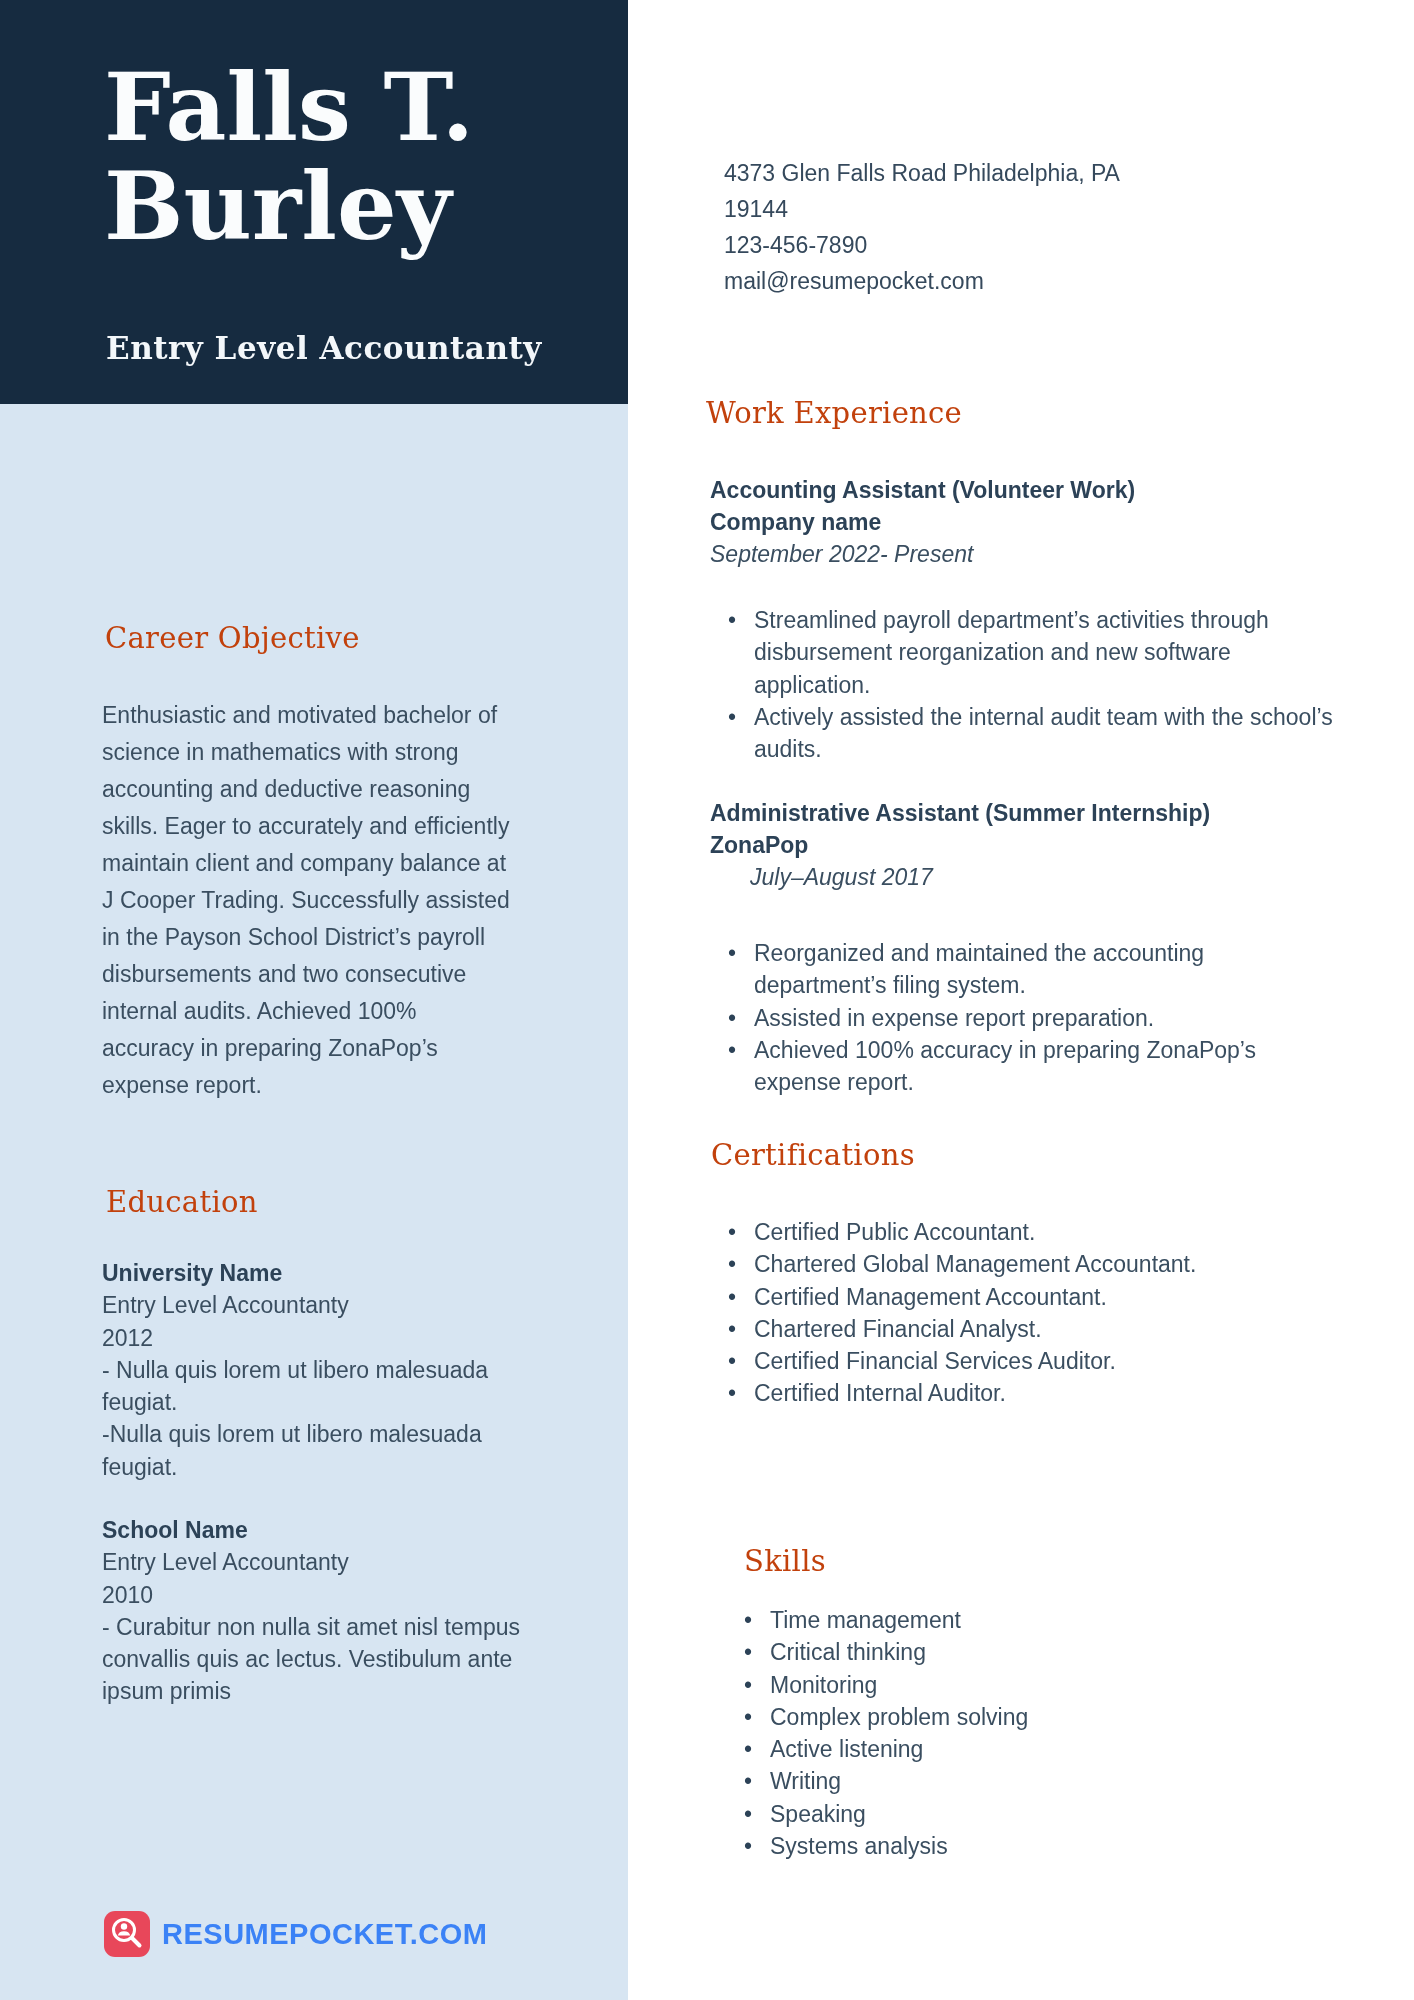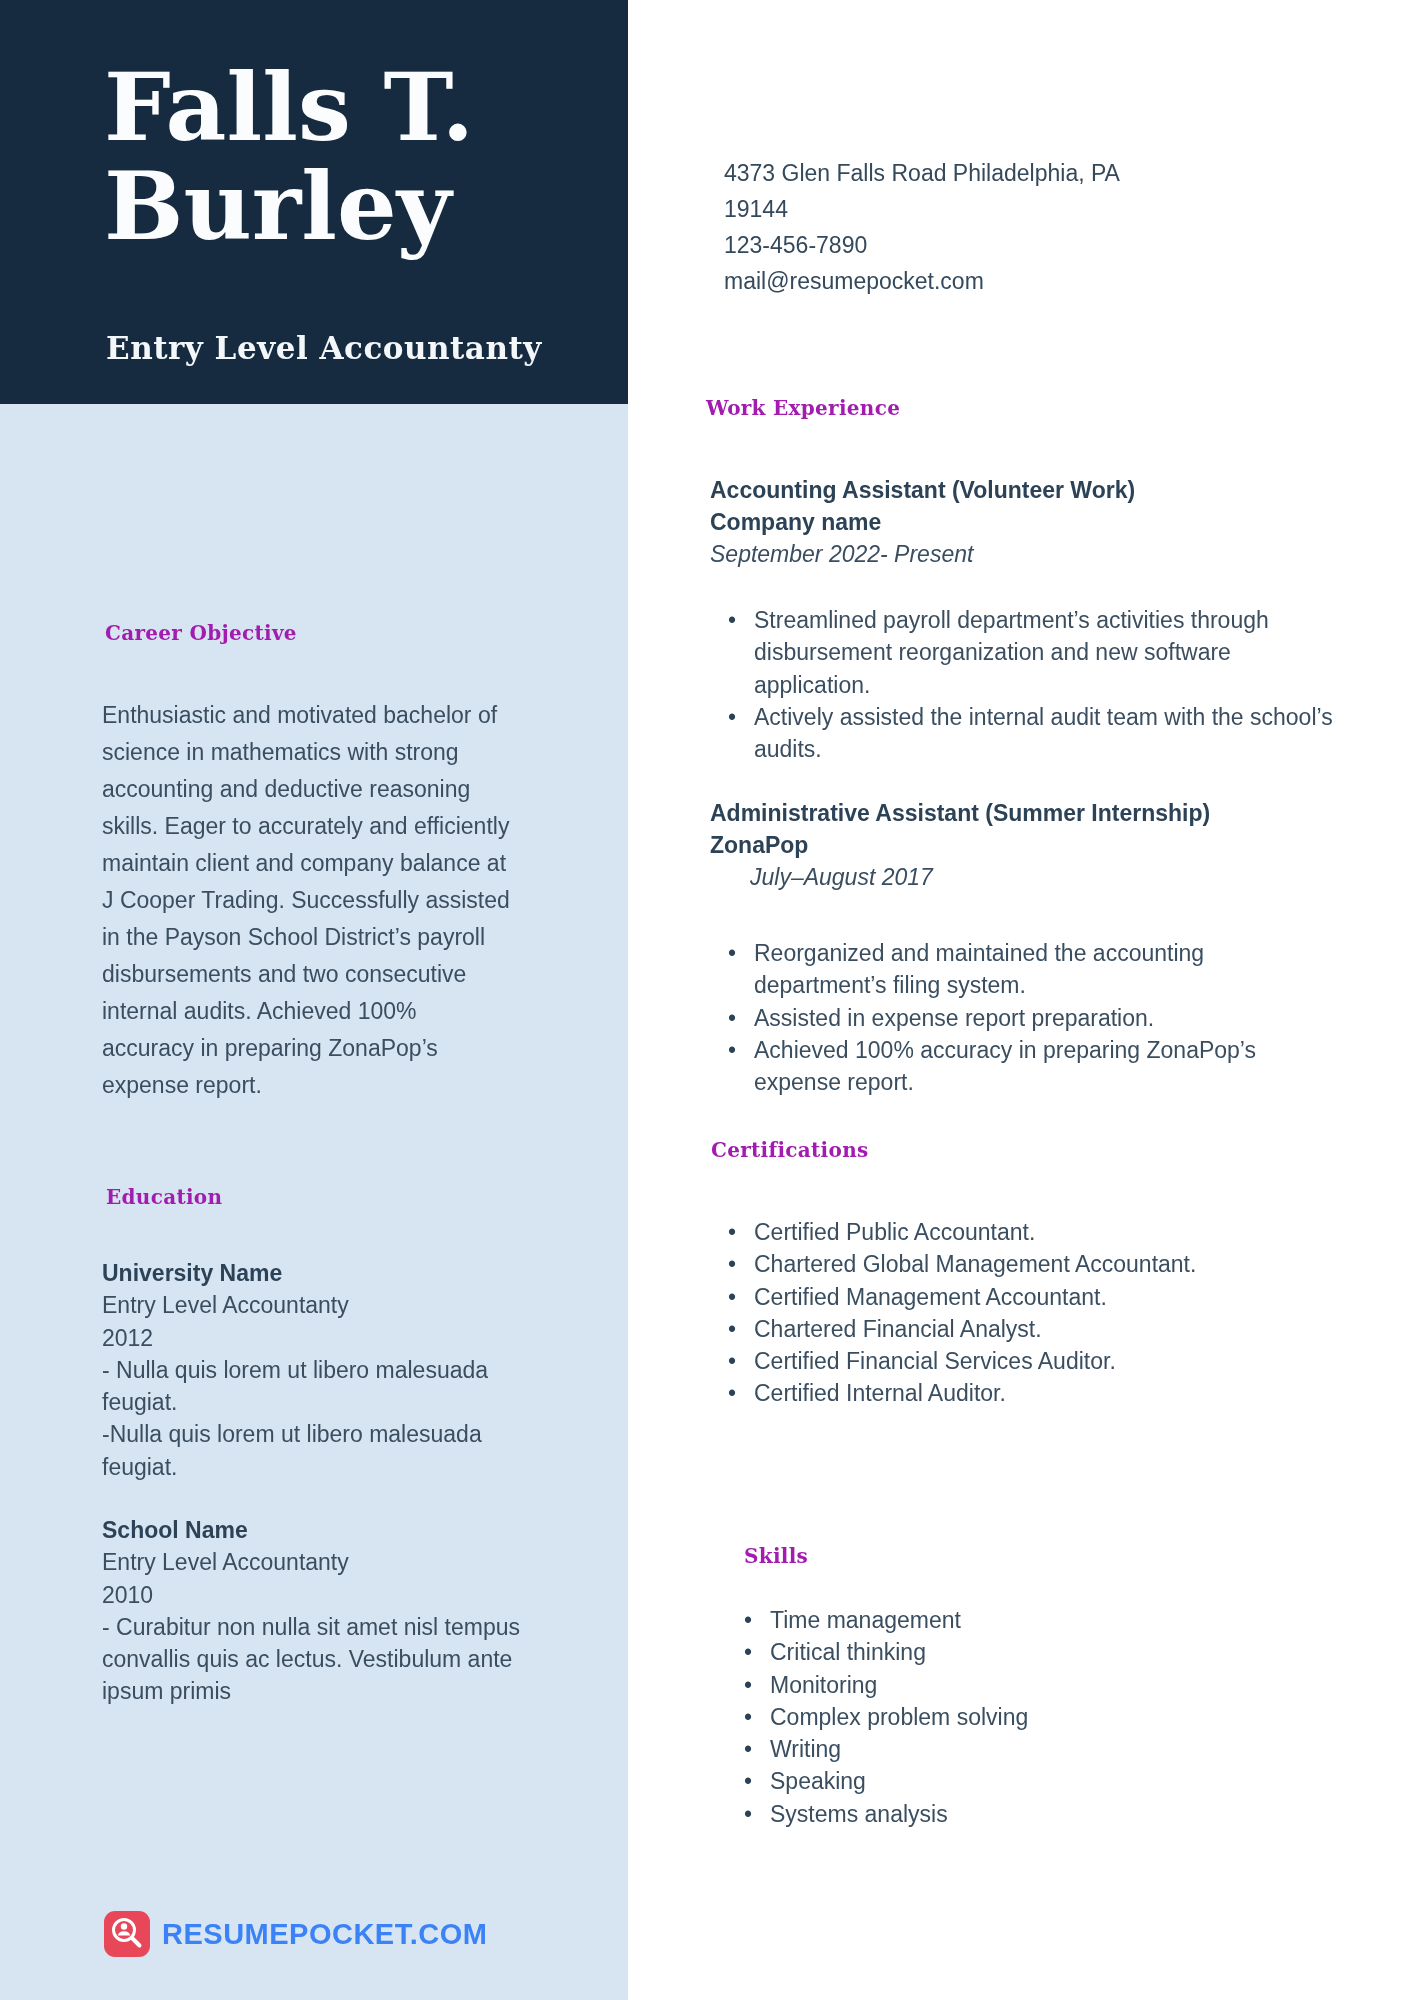--- a/index.html
+++ b/index.html
@@ -12,22 +12,22 @@
   .hero{left:0;top:0;width:628px;height:404px;background:#162b40;}
   .name{left:104px;top:58px;width:500px;color:#fafcfd;
         font-family:"DejaVu Serif", serif;font-weight:bold;font-size:94px;line-height:1.05;}
   .subtitle{left:106px;top:330px;color:#f3f7fa;font-family:"DejaVu Serif", serif;
             font-weight:bold;font-size:31px;letter-spacing:0.5px;}
 
   
   .contact{left:724px;top:155px;width:420px;color:#35495c;font-size:23px;line-height:36px;}
 
   
-  .section-heading{font-family:"DejaVu Serif", serif;font-weight:bold;font-size:20px;
-                   color:#a21caf;letter-spacing:0.3px;}
+  .section-heading{font-family:"DejaVu Serif", serif;font-weight:normal;font-size:29px;
+                   color:#c2410c;letter-spacing:0.3px;}
   .body-text{color:#3a4e60;font-size:23px;}
   .bold-line{font-weight:bold;color:#2c4257;}
   .italic-line{font-style:italic;}
 
   
   .obj-heading{left:102px;top:618px;}
   .obj-body{left:102px;top:697px;width:410px;line-height:37px;}
   .edu-heading{left:102px;top:1181px;}
   .edu-entry{width:455px;line-height:32.3px;}
   .edu-1{left:102px;top:1257px;}
@@ -124,20 +124,21 @@
   <li>Certified Financial Services Auditor.</li>
   <li>Certified Internal Auditor.</li>
 </ul>
 
 <h2 class="abs section-heading skills-heading" style="margin:16px;">Skills</h2>
 <ul class="abs body-text blist skills-list">
   <li>Time management</li>
   <li>Critical thinking</li>
   <li>Monitoring</li>
   <li>Complex problem solving</li>
+  <li>Active listening</li>
   <li>Writing</li>
   <li>Speaking</li>
   <li>Systems analysis</li>
 </ul>
 
 <div class="abs footer">
   <span style="display:inline-block;width:46px;height:46px;">
     <svg width="46" height="46" viewBox="0 0 46 46">
       <rect x="0" y="0" width="46" height="46" rx="11" fill="#e8475a"></rect>
       <circle cx="20" cy="19" r="10.5" fill="none" stroke="#ffffff" stroke-width="3"></circle>

